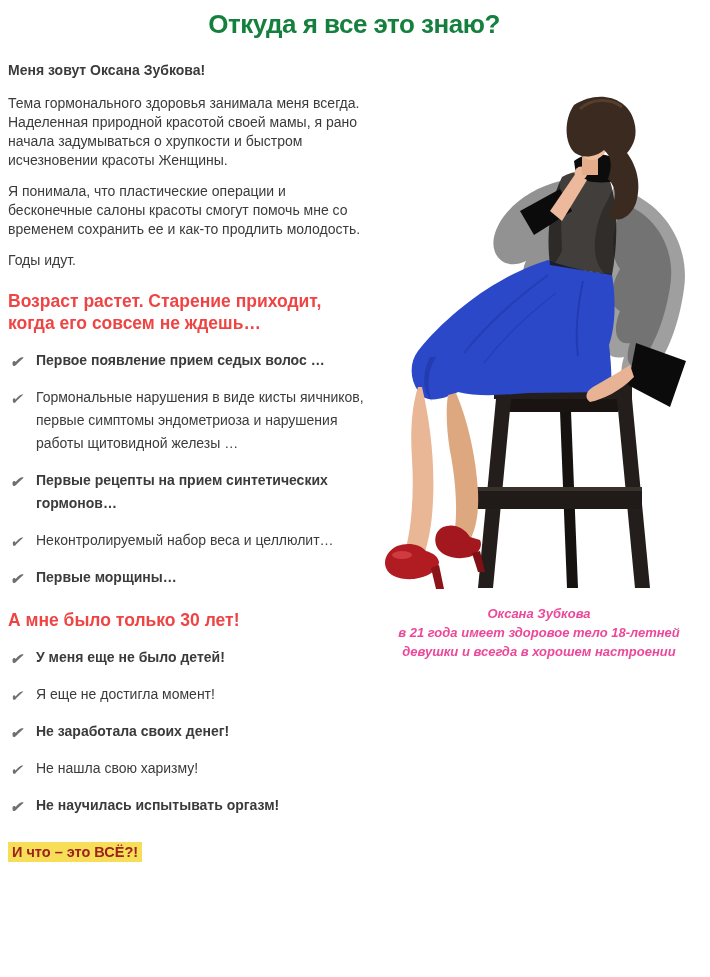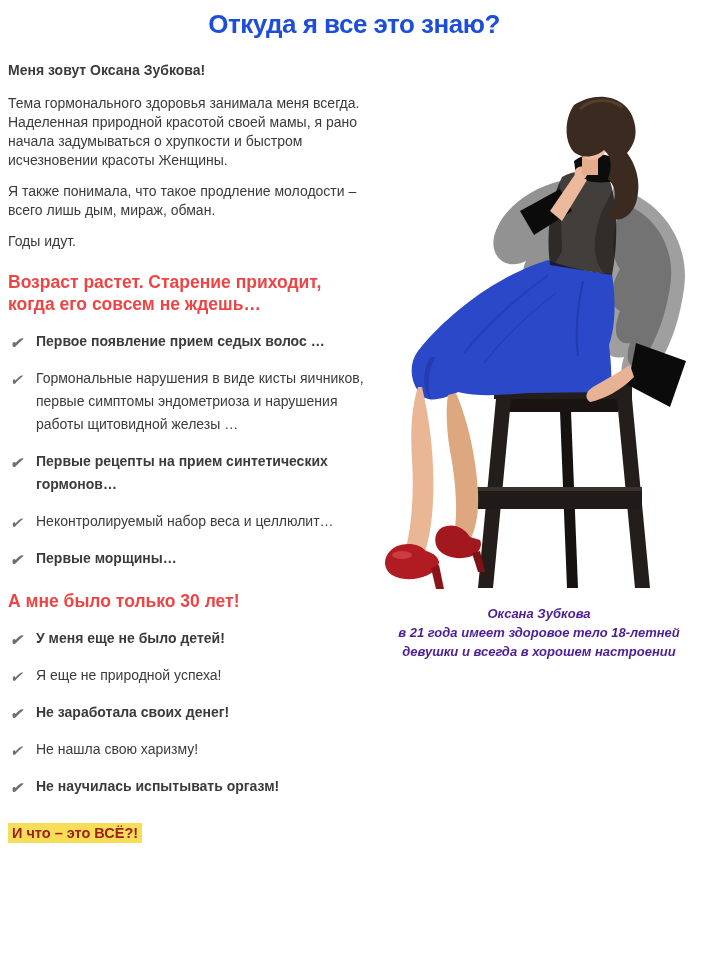--- a/index.html
+++ b/index.html
@@ -3,28 +3,28 @@
 <meta charset="utf-8">
 <style>
   html,body { margin:0; padding:0; background:#ffffff; }
   .page {
     width:710px; min-height:977px; margin:0 auto; box-sizing:border-box;
     padding:6px 10px 10px 8px;
     font-family:"Liberation Sans", sans-serif;
     font-size:14px; line-height:19px; color:#3b3b3b;
   }
   h1.title {
-    color:#1d4ed8; font-weight:bold; font-size:26px; line-height:29px;
+    color:#15803d; font-weight:bold; font-size:26px; line-height:29px;
     letter-spacing:-0.5px; text-align:center; margin:4px 0 22px;
   }
   .photo-wrap { float:right; width:322px; margin:0 0 6px 10px; }
   .photo-svg { display:block; width:322px; height:537px; }
   .photo-caption {
     margin-top:6px; text-align:center; font-style:italic; font-weight:bold;
-    color:#4c1d95; font-size:13px; line-height:19px;
+    color:#ec4899; font-size:13px; line-height:19px;
   }
   p.body { margin:0 0 12px; }
   p.greeting { font-weight:bold; margin:16px 0 14px; }
   h2.red {
     color:#ef4444; font-size:17.5px; line-height:22px; font-weight:bold;
     margin:20px 0 15px; max-width:375px;
   }
   ul.checklist { list-style:none; margin:0 0 20px; padding:0; max-width:380px; }
   ul.checklist li { position:relative; padding-left:28px; margin:0 0 14px; line-height:23px; }
   ul.checklist li .check {
@@ -100,36 +100,36 @@
     </svg>
     <div class="photo-caption">
       <div>Оксана Зубкова</div>
       <div>в 21 года имеет здоровое тело 18-летней</div>
       <div>девушки и всегда в хорошем настроении</div>
     </div>
   </div>
 
   <p class="greeting">Меня зовут Оксана Зубкова!</p>
   <p class="body">Тема гормонального здоровья занимала меня всегда. Наделенная природной красотой своей мамы, я рано начала задумываться о хрупкости и быстром исчезновении красоты Женщины.</p>
-  <p class="body">Я также понимала, что такое продление молодости – всего лишь дым, мираж, обман.</p>
+  <p class="body">Я понимала, что пластические операции и бесконечные салоны красоты смогут помочь мне со временем сохранить ее и как-то продлить молодость.</p>
   <p class="body">Годы идут.</p>
 
   <h2 class="red">Возраст растет. Старение приходит, когда его совсем не ждешь…</h2>
   <ul class="checklist">
       <li class="bold"><span class="check">✔</span><span>Первое появление прием седых волос …</span></li>
       <li><span class="check">✔</span><span>Гормональные нарушения в виде кисты яичников, первые симптомы эндометриоза и нарушения работы щитовидной железы …</span></li>
       <li class="bold"><span class="check">✔</span><span>Первые рецепты на прием синтетических гормонов…</span></li>
       <li><span class="check">✔</span><span>Неконтролируемый набор веса и целлюлит…</span></li>
       <li class="bold"><span class="check">✔</span><span>Первые морщины…</span></li>
     </ul>
 
   <h2 class="red">А мне было только 30 лет!</h2>
   <ul class="checklist">
       <li class="bold"><span class="check">✔</span><span>У меня еще не было детей!</span></li>
-      <li><span class="check">✔</span><span>Я еще не природной успеха!</span></li>
+      <li><span class="check">✔</span><span>Я еще не достигла момент!</span></li>
       <li class="bold"><span class="check">✔</span><span>Не заработала своих денег!</span></li>
       <li><span class="check">✔</span><span>Не нашла свою харизму!</span></li>
       <li class="bold"><span class="check">✔</span><span>Не научилась испытывать оргазм!</span></li>
     </ul>
 
   <p class="highlight-line">
     <span class="highlight">И что – это ВСЁ?!</span>
   </p>
 
 </div>

